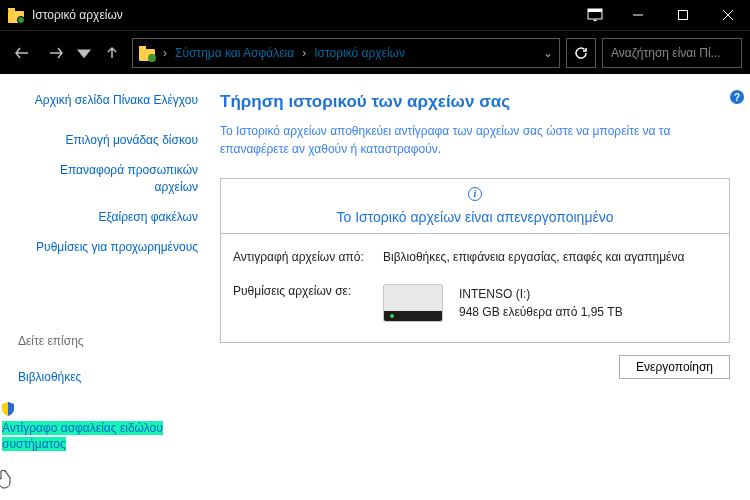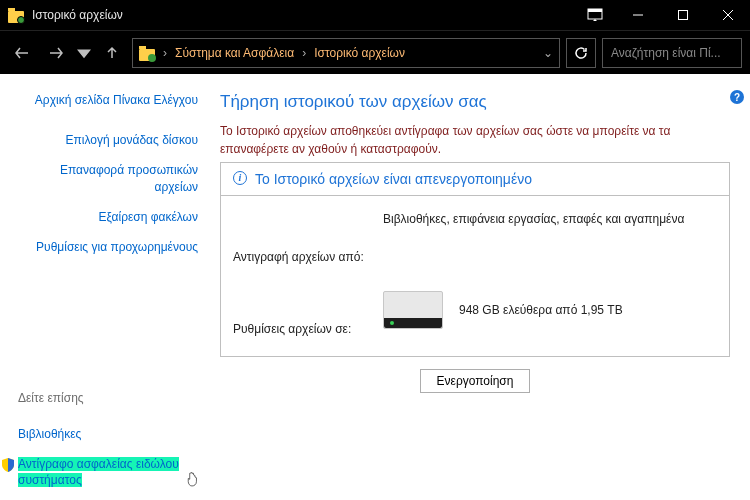--- a/index.html
+++ b/index.html
@@ -18,57 +18,57 @@
   .ribbon-btn svg { width:16px; height:14px; }
 
   .navbar { height: 44px; background: #000; color:#fff; display:flex; align-items:center; padding: 0 8px; gap:6px; border-top:1px solid #222; }
   .navbtn { width:28px; height:28px; display:flex; align-items:center; justify-content:center; opacity:.75; }
   .navbtn svg { width:14px; height:14px; stroke:#fff; }
   .addr { flex:1; height:30px; border:1px solid #555; display:flex; align-items:center; padding:0 6px; gap:8px; }
   .addr .bc-icon { width:16px; height:16px; position:relative; }
   .addr .bc-icon .folder { width:16px; height:12px; background:#ffcf4a; border-radius:1px; position:absolute; bottom:0; }
   .addr .bc-icon .tab { width:7px; height:3px; background:#ffcf4a; position:absolute; top:1px; left:0; }
   .addr .bc-icon .badge { width:8px; height:8px; background:#3a9a3a; border-radius:50%; position:absolute; bottom:-1px; right:-1px; }
-  .addr .crumb { color:#fdba74; white-space:nowrap; font-size:12px; }
+  .addr .crumb { color:#0369a1; white-space:nowrap; font-size:12px; }
   .addr .sep { color:#aaa; }
   .addr .spacer { flex:1; }
   .addr .chev { color:#aaa; }
   .refresh { width:30px; height:30px; border:1px solid #555; display:flex; align-items:center; justify-content:center; }
   .refresh svg { width:14px; height:14px; stroke:#fff; }
   .search { width:140px; height:30px; border:1px solid #555; color:#888; display:flex; align-items:center; padding:0 8px; font-size:12px; white-space:nowrap; overflow:hidden; }
 
   .content { display:flex; height: calc(500px - 74px); background:#fff; position:relative; }
   .sidebar { width:208px; padding:18px 10px 10px 18px; display:flex; flex-direction:column; }
   .sidebar a { color:#0066cc; text-decoration:none; font-size:12px; margin-bottom:14px; line-height:1.35; display:block; }
   .sidebar .top-group { flex: 0 0 auto; text-align: right; }
   .sidebar .spacer-v { flex:1; }
   .sidebar .see-also-h { color:#6d6d6d; font-size:12px; margin-bottom:21px; }
-  .sidebar .shield-row { display:flex; align-items:flex-start; gap:4px; margin-left:-16px; }
+  .sidebar .shield-row { display:flex; align-items:flex-start; gap:4px; margin-left:-16px;flex-direction:column; }
   .shield-icon { width:12px; height:14px; flex:none; margin-top:2px; }
   .highlighted { background:#15f4b5; display:inline; }
   .cursor { position:absolute; width:16px; height:20px; pointer-events:none; }
 
   .main { flex:1; padding:18px 20px 0 12px; position:relative; }
   .help-icon { position:absolute; top:16px; right:6px; width:14px; height:14px; border-radius:50%; background:#1e73d6; color:#fff; font-size:10px; font-weight:bold; display:flex; align-items:center; justify-content:center; }
-  .page-title { color:#1e73d6; font-size:17px; font-weight:400; margin-bottom:10px; }
-  .page-desc { color:#7f1d1d; font-size:12px; line-height:1.5; margin-bottom:4px; }
+  .page-title { color:#1e73d6; font-size:17px; font-weight:700; margin-bottom:10px; }
+  .page-desc { color:#3b82f6; font-size:12px; line-height:1.5; margin-bottom:20px; }
   .panel { border:1px solid #bfbfbf; padding:0; }
-  .panel-header { border-bottom:1px solid #bfbfbf; padding:8px 12px; display:flex; align-items:flex-start; gap:8px; }
+  .panel-header { border-bottom:1px solid #bfbfbf; padding:8px 12px; display:flex; align-items:center; gap:8px;flex-direction:column; }
   .status-icon { width:14px; height:14px; border:1.5px solid #1e73d6; border-radius:50%; position:relative; flex:none; }
   .status-icon::after { content:"i"; position:absolute; left:50%; top:50%; transform:translate(-50%,-55%); color:#1e73d6; font-style:italic; font-family:serif; font-size:10px; font-weight:bold; }
   .status-text { color:#1e73d6; font-size:14px; }
   .panel-body { padding:16px 12px 20px 12px; }
   .row { display:flex; font-size:12px; color:#222; margin-bottom:20px; }
-  .row .label { width:150px; flex:none;margin-top:38px; }
+  .row .label { width:150px; flex:none; }
   .drive { display:flex; align-items:center; gap:16px; }
   .drive-img { width:60px; height:38px; background:#e8e8e8; border:1px solid #c7c7c7; border-radius:2px; position:relative; }
   .drive-img::before { content:""; position:absolute; left:0; right:0; bottom:0; height:10px; background:#1e1e1e; border-bottom-left-radius:2px; border-bottom-right-radius:2px; }
   .drive-img::after { content:""; position:absolute; left:6px; bottom:3px; width:4px; height:4px; border-radius:50%; background:#38d158; }
   .drive-info div { line-height:1.5; }
-  .btn-row { display:flex; justify-content:center; margin-top:12px; }
+  .btn-row { display:flex; justify-content:flex-end; margin-top:12px; }
   .btn { border:1px solid #adadad; background:#fff; padding:4px 16px; font-size:12px; font-family:inherit; cursor:pointer; }
 </style>
 </head>
 <body>
 
 <div class="titlebar">
   <div class="app-icon">
     <div class="tab"></div>
       <div class="folder"></div>
       <div class="badge"></div>
@@ -181,20 +181,21 @@
       <div class="panel-body">
         <div class="row">
           <div class="label">Αντιγραφή αρχείων από:</div>
           <div>Βιβλιοθήκες, επιφάνεια εργασίας, επαφές και αγαπημένα</div>
         </div>
         <div class="row" style="margin-bottom:0">
           <div class="label">Ρυθμίσεις αρχείων σε:</div>
           <div class="drive">
             <div class="drive-img"></div>
             <div class="drive-info">
+              <div>INTENSO (I:)</div>
               <div>948 GB ελεύθερα από 1,95 TB</div>
             </div>
           </div>
         </div>
       </div>
     </div>
     <div class="btn-row">
       <button class="btn">Ενεργοποίηση</button>
     </div>
   </div>

